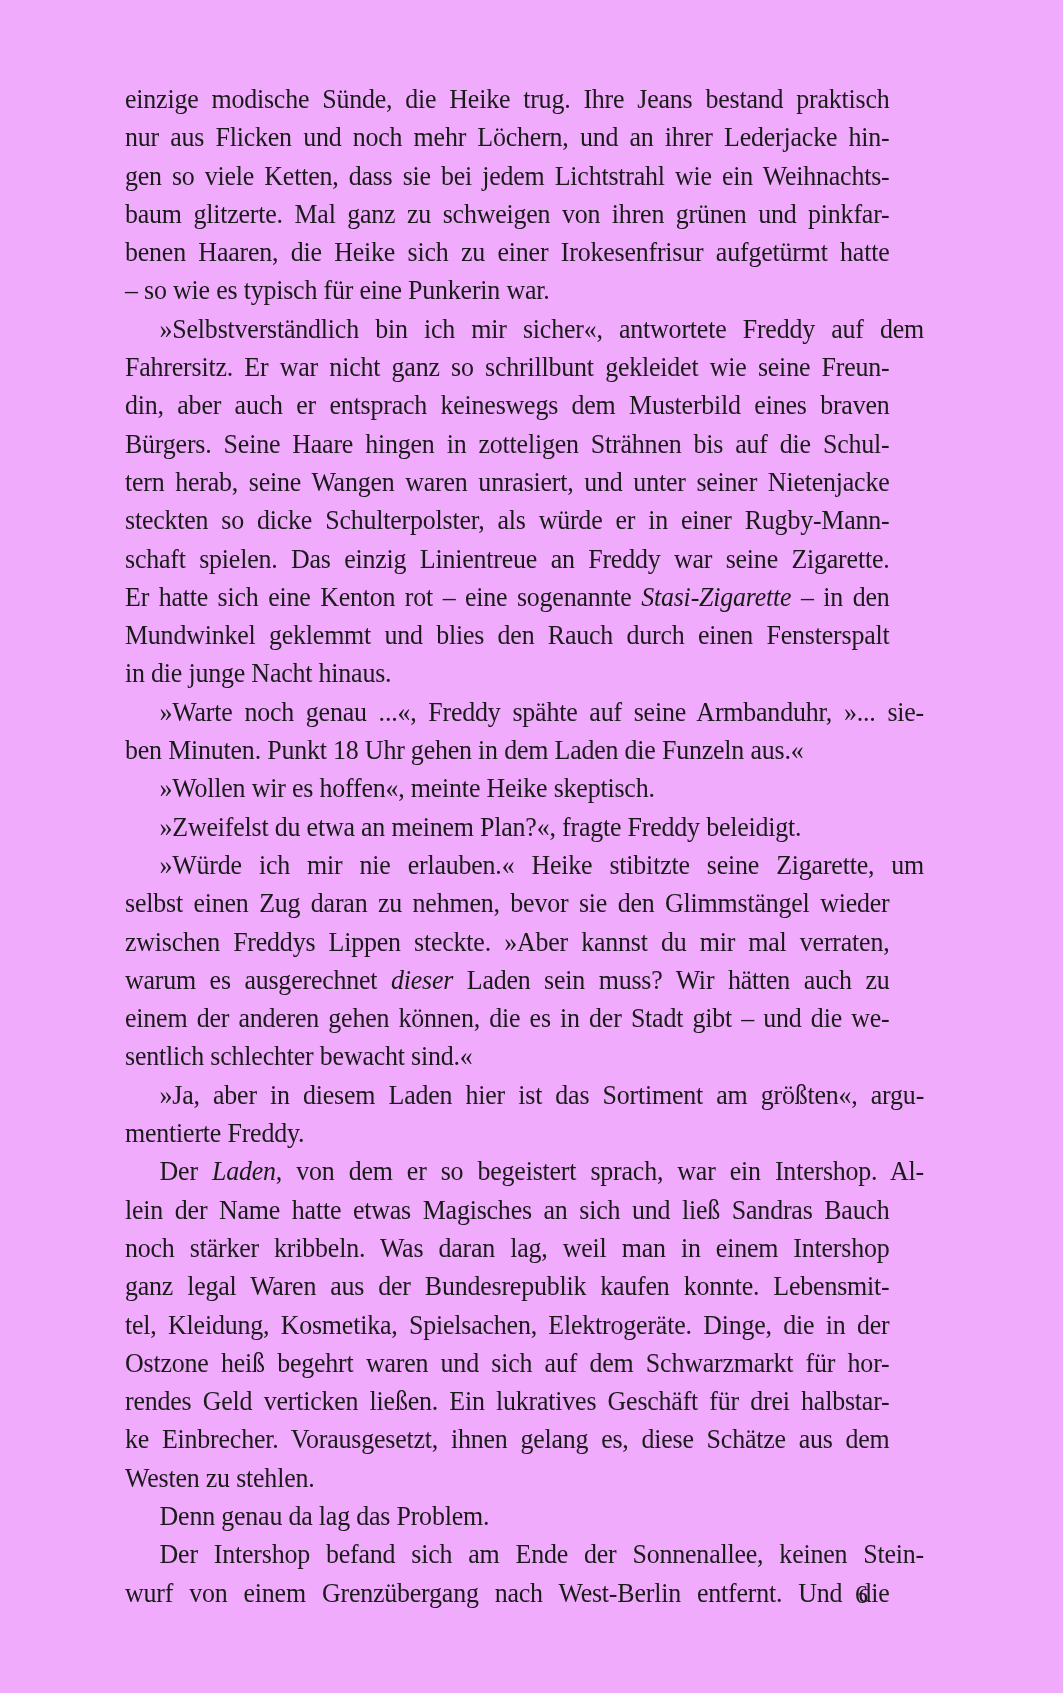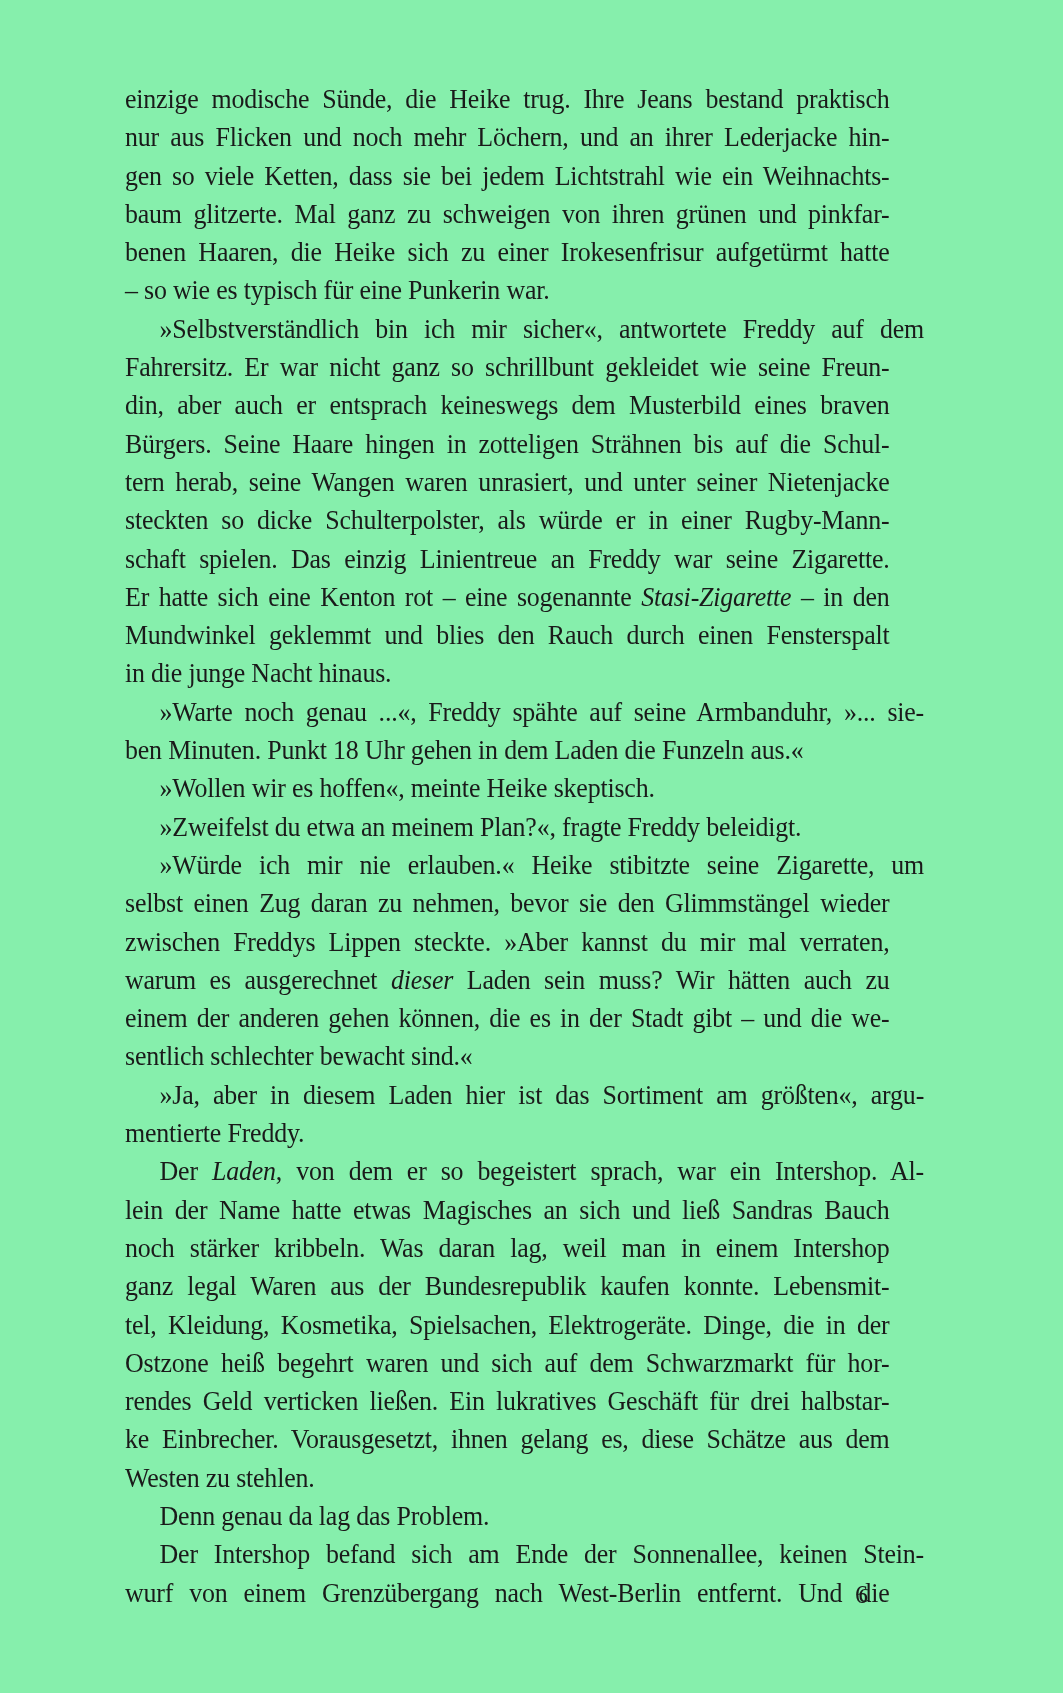--- a/index.html
+++ b/index.html
@@ -1,19 +1,19 @@
 <!DOCTYPE html>
 <html><head>
 <meta charset="utf-8">
 <style>
   html, body { margin: 0; padding: 0; background: #ffffff; }
   body { width: 1063px; height: 1693px; position: relative; overflow: hidden; }
   .page {
     position: absolute; left: 0; top: 0; width: 1063px; height: 1693px;
-    background: #86efac;
+    background: #f0abfc;
   }
   .text {
     position: absolute; left: 125px; top: 80px; width: 765px;
     font-family: "Liberation Serif", "DejaVu Serif", serif;
     color: #1a1a1a;
   }
   .line {
     display: block;
     height: 38.3px;
     line-height: 38.3px;

